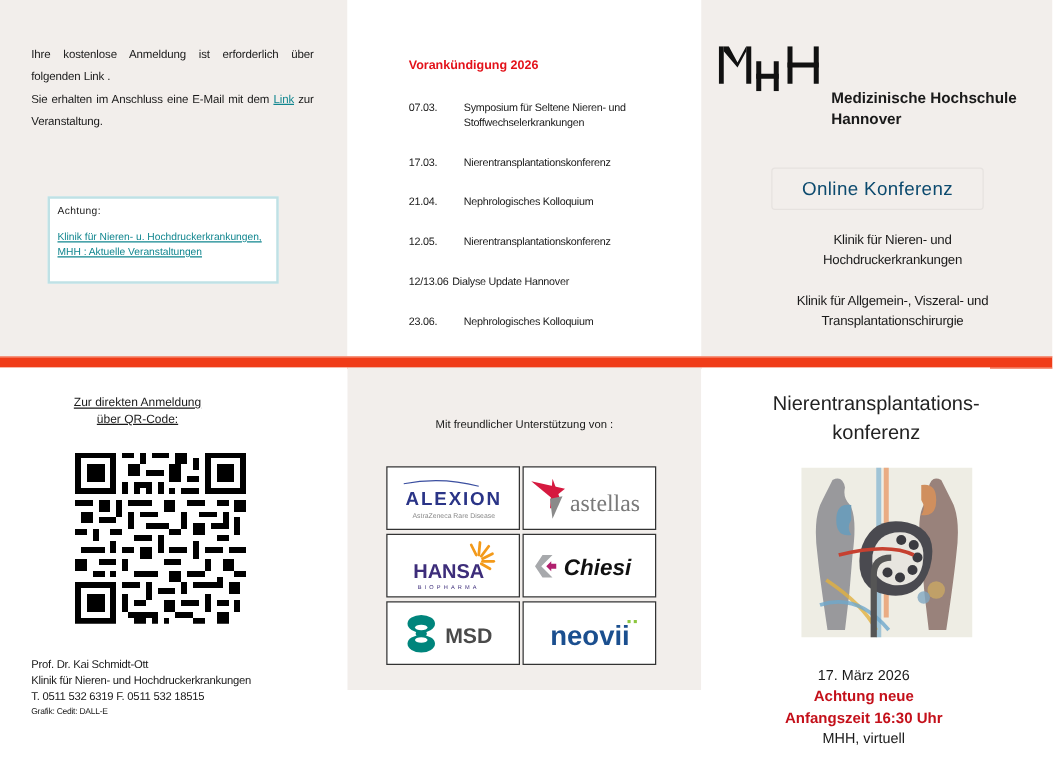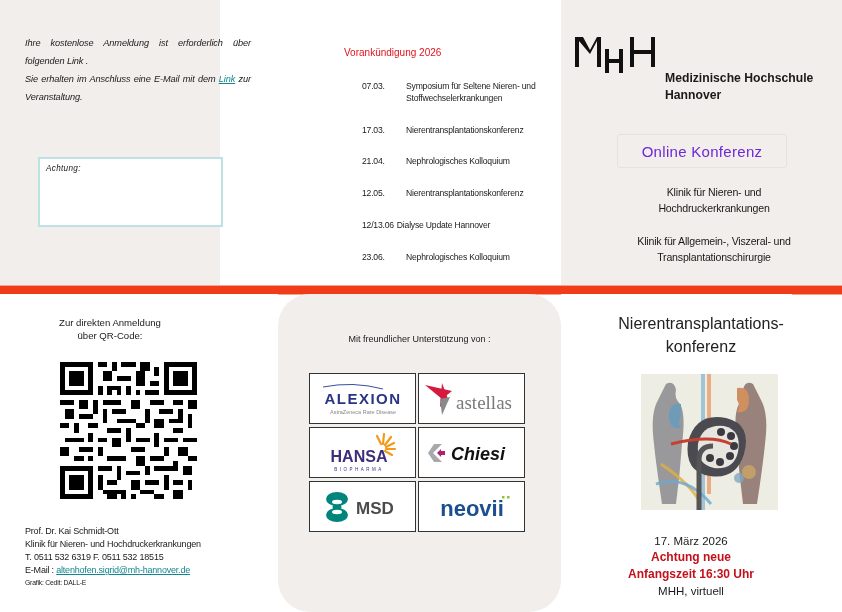--- a/index.html
+++ b/index.html
@@ -4,54 +4,54 @@
 <style>
   * { box-sizing: border-box; margin: 0; padding: 0; }
   html, body { width: 842px; height: 612px; overflow: hidden; background: #ffffff; }
   body { font-family: "Liberation Sans", sans-serif; color: #1a1a1a; position: relative; }
 
   .panel { position: absolute; }
   .beige { background: #f2eeeb; }
   .white { background: #ffffff; }
 
   
-  #p-tl { left: 0; top: 0; width: 220px; height: 286px; font-style: italic; }
+  #p-tl { left: 0; top: 0; width: 278px; height: 286px; }
   #p-tm { left: 278px; top: 0; width: 283px; height: 286px; }
   #p-tr { left: 561px; top: 0; width: 281px; height: 286px; }
   
   #p-bl { left: 0; top: 294px; width: 278px; height: 318px; }
-  #p-bm { left: 278px; top: 294px; width: 283px; height: 318px; border-radius: 32px; }
+  #p-bm { left: 278px; top: 294px; width: 283px; height: 258px; }
   #p-br { left: 561px; top: 294px; width: 231px; height: 318px; }
 
   #red-band { position: absolute; left: 0; top: 285px; width: 842px; height: 10px; background: #f03c18; border-top: 1px solid #f6a48e; border-bottom: 1px solid #f6a48e; }
 
   
   .intro { position: absolute; left: 25px; top: 34px; width: 226px; font-size: 9.2px; line-height: 18px; text-align: justify; letter-spacing: -0.1px; }
   .intro p { margin: 0; }
   a.link { color: #11868f; text-decoration: underline; }
   .homebox { position: absolute; left: 38px; top: 157px; width: 185px; height: 70px; background: #ffffff; border: 2px solid #bfe1e5; padding: 5px 6px; font-size: 8.2px; }
   .homebox .hb-title { letter-spacing: 0.3px; margin-bottom: 11px; }
   .homebox .hb-link { color: #11868f; text-decoration: underline; line-height: 12px; display: block; }
 
   
-  .vorank { position: absolute; left: 66px; top: 47px; font-size: 10px; font-weight: normal; color: #e3121a; }
+  .vorank { position: absolute; left: 49px; top: 47px; font-size: 10px; font-weight: bold; color: #e3121a; }
   .events { position: absolute; left: 49px; top: 80px; width: 220px; }
-  .event { display: flex; font-size: 8.6px; line-height: 12px; letter-spacing: -0.2px; position: absolute; left: 0; width: 220px; margin-left: 35px; }
+  .event { display: flex; font-size: 8.6px; line-height: 12px; letter-spacing: -0.2px; position: absolute; left: 0; width: 220px; }
   .event .date { width: 44px; flex: none; }
   .event .title { flex: 1; }
   .event.wide .date { width: auto; margin-right: 3px; }
 
   
   .mhh-logo { position: absolute; left: 14px; top: 37px; width: 84px; height: 36px; }
   .mhh-name { position: absolute; left: 104px; top: 70px; font-size: 12.2px; font-weight: bold; line-height: 17px; color: #1a1a1a; }
-  .online-box { position: absolute; left: 56px; top: 134px; width: 170px; height: 34px; border: 1px solid #e6e2df; border-radius: 3px; display: flex; align-items: center; justify-content: center; font-size: 15px; color: #6d28d9; letter-spacing: 0.3px; }
+  .online-box { position: absolute; left: 56px; top: 134px; width: 170px; height: 34px; border: 1px solid #e6e2df; border-radius: 3px; display: flex; align-items: center; justify-content: center; font-size: 15px; color: #0c4a6e; letter-spacing: 0.3px; }
   .clinic { position: absolute; left: 0; width: 306px; text-align: center; font-size: 10.6px; line-height: 16px; letter-spacing: -0.2px; }
 
   
-  .qr-label { position: absolute; left: 0; width: 220px; top: 22px; text-align: center; font-size: 9.6px; line-height: 13px; }
+  .qr-label { position: absolute; left: 0; width: 220px; top: 22px; text-align: center; font-size: 9.6px; line-height: 13px; text-decoration: underline; }
   .qr { position: absolute; left: 60px; top: 68px; width: 137px; height: 137px; }
   .contact { position: absolute; left: 25px; top: 231px; font-size: 9px; line-height: 13px; letter-spacing: -0.2px; }
   .credit { font-size: 6.8px; line-height: 11px; }
 
   
   .support { position: absolute; left: 0; width: 283px; top: 40px; text-align: center; font-size: 9px; }
   .logos { position: absolute; left: 31px; top: 79px; width: 216px; display: grid; grid-template-columns: 107px 107px; grid-auto-rows: 51px; gap: 3px 2px; }
   .logo-cell { background: #fff; border: 1.5px solid #333; display: flex; align-items: center; justify-content: center; overflow: hidden; }
 
   
@@ -63,20 +63,21 @@
 </head>
 <body>
 
 <div class="panel beige" id="p-tl">
   <div class="intro">
     <p>Ihre kostenlose Anmeldung ist erforderlich über folgenden Link .</p>
     <p><span>Sie erhalten im Anschluss eine E-Mail mit dem </span><a class="link" href="#">Link</a><span> zur Veranstaltung.</span></p>
   </div>
   <div class="homebox">
     <div class="hb-title">Achtung:</div>
+    <a class="hb-link" href="#"><span>Klinik für Nieren- u. Hochdruckerkrankungen,</span><br><span>MHH : Aktuelle Veranstaltungen</span></a>
   </div>
 </div>
 
 <div class="panel white" id="p-tm">
   <div class="vorank">Vorankündigung 2026</div>
   <div class="events">
     <div class="event" style="top:0px">
       <span class="date">07.03.</span>
       <span class="title">Symposium für Seltene Nieren- und Stoffwechselerkrankungen</span>
     </div>
@@ -235,21 +236,20 @@
         <rect x="20" y="28" width="2" height="1"></rect>
         <rect x="24" y="27" width="2" height="2"></rect>
       <rect x="10" y="28" width="2" height="1"></rect>
         <rect x="15" y="28" width="1" height="1"></rect>
     </g>
   </svg>
   <div class="contact">
     <div>Prof. Dr. Kai Schmidt-Ott</div>
     <div>Klinik für Nieren- und Hochdruckerkrankungen</div>
     <div>T. 0511 532 6319  F. 0511 532 18515</div>
-    <div><span>E-Mail : </span><a class="link" href="#">altenhofen.sigrid@mh-hannover.de</a></div>
     <div class="credit">Grafik: Cedit: DALL-E</div>
   </div>
 </div>
 
 <div class="panel beige" id="p-bm">
   <div class="support">Mit freundlicher Unterstützung von :</div>
   <div class="logos">
     <div class="logo-cell">
       <svg width="100" height="40" viewBox="0 0 100 40">
         <path d="M10 8 Q40 2 70 10" stroke="#3b4fa0" stroke-width="1" fill="none"></path>

